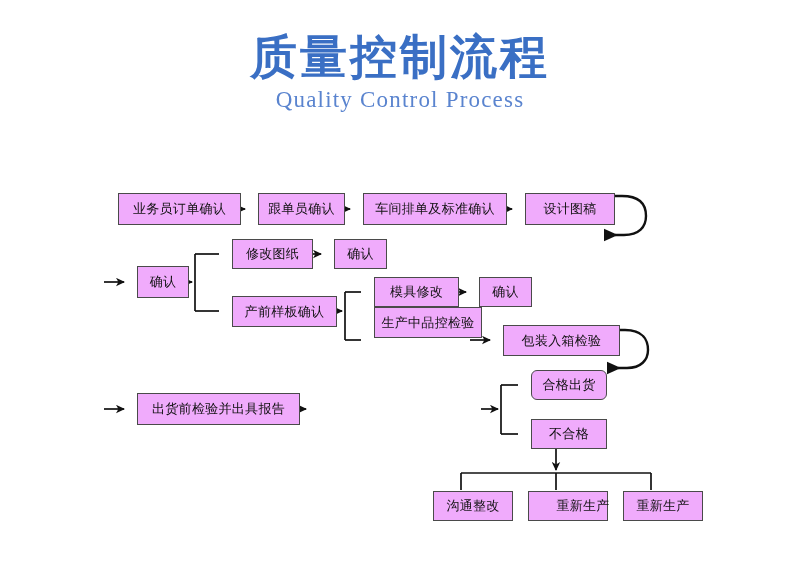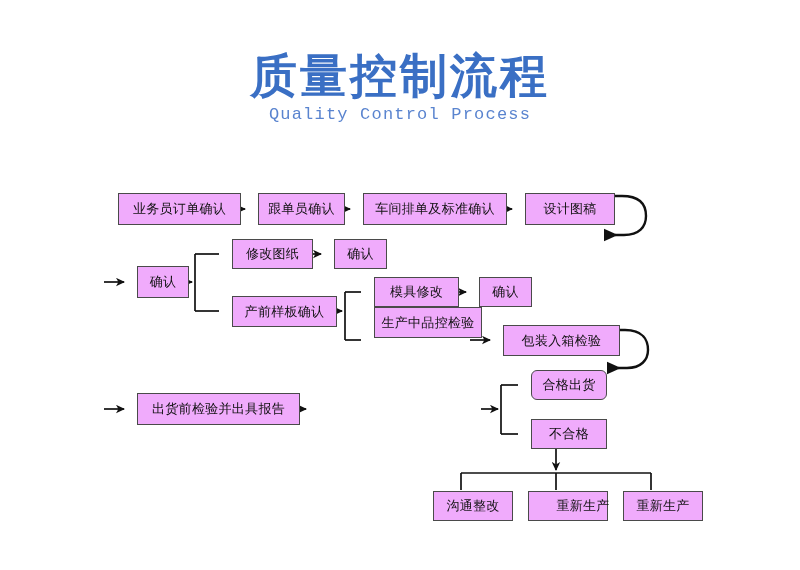--- a/index.html
+++ b/index.html
@@ -4,30 +4,30 @@
 <style>
   html,body{margin:0;padding:0;}
   body{
     width:800px;height:570px;background:#ffffff;
     font-family:"Liberation Sans","DejaVu Sans",sans-serif;
     overflow:hidden;position:relative;
   }
   #stage{position:absolute;left:0;top:0;width:800px;height:570px;}
 
   
-  .title-wrap{position:absolute;left:0;top:30px;width:800px;text-align:center;margin-top:19px;}
+  .title-wrap{position:absolute;left:0;top:30px;width:800px;text-align:center;}
   .title-cn{
     font-size:47px;font-weight:bold;color:#3a6fc4;
     letter-spacing:3px;line-height:1.15;
     font-family:"DejaVu Sans","Liberation Sans",sans-serif;
   }
   .title-en{
-    font-size:17px;color:#5a84cf;letter-spacing:1.2px;
+    font-size:23px;color:#5a84cf;letter-spacing:1.2px;
     margin-top:2px;line-height:1.2;
-    font-family:Liberation Mono, monospace;
+    font-family:Liberation Serif, serif;
   }
 
   
   .box{
     position:absolute;box-sizing:border-box;
     border:1.6px solid #4a4a4a;background:#f0abfc;
     display:flex;align-items:center;justify-content:center;
     font-size:13px;color:#111111;white-space:nowrap;
     font-family:"DejaVu Sans","Liberation Sans",sans-serif;
     letter-spacing:0.3px;

